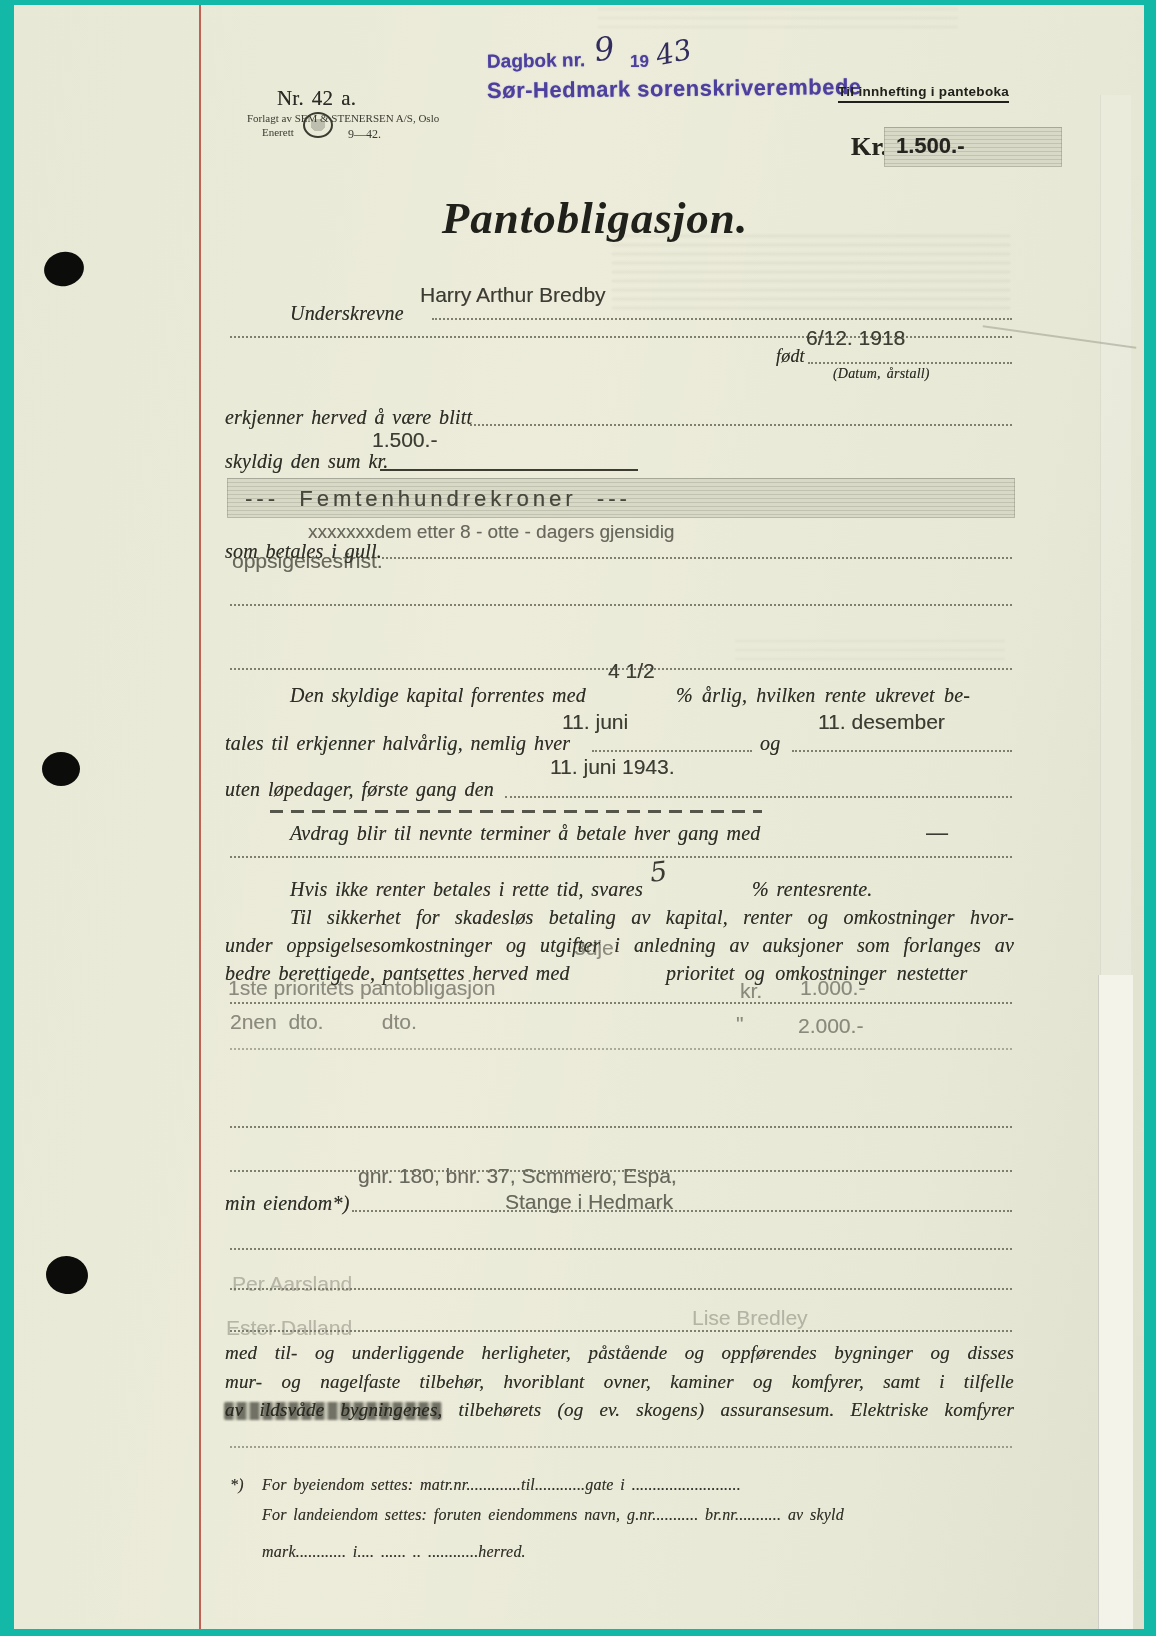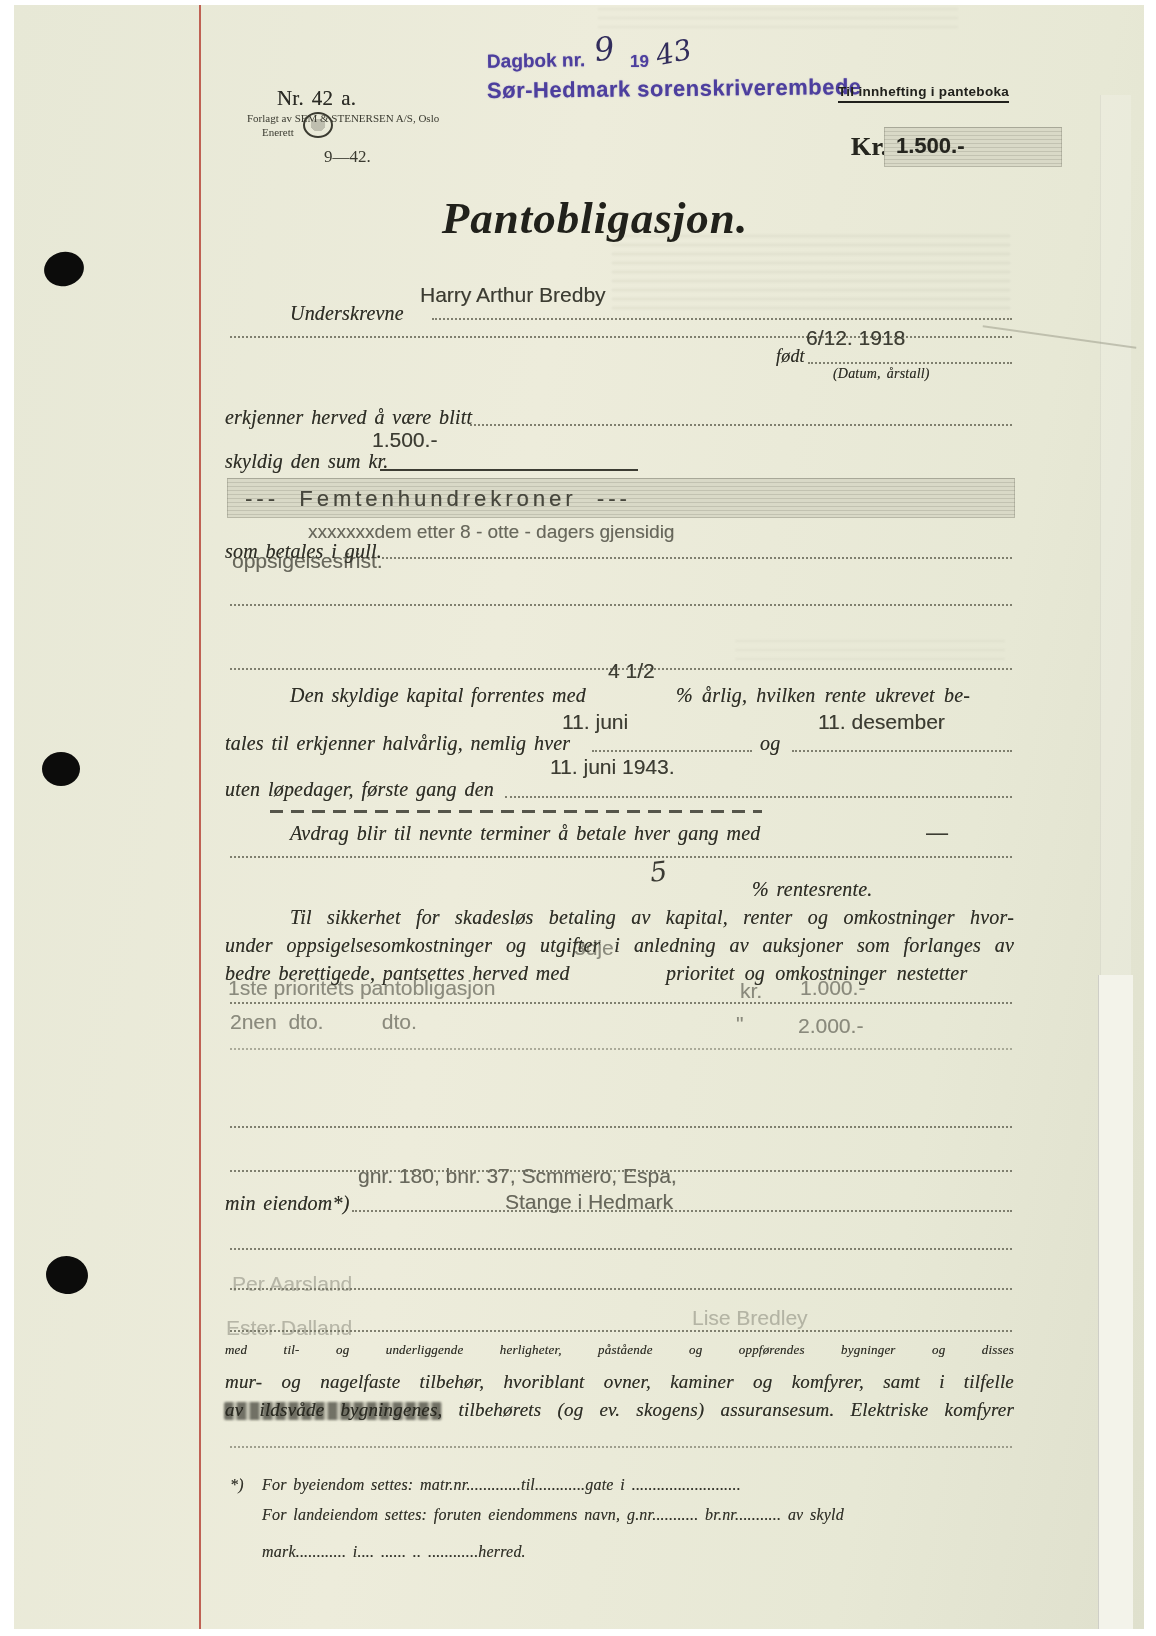--- a/index.html
+++ b/index.html
@@ -1,16 +1,16 @@
 <!DOCTYPE html>
 <html><head>
 <meta charset="utf-8">
 <style>
   html,body{margin:0;padding:0;background:#0a0a09;}
-  #page{position:relative;width:1156px;height:1636px;background:#ffffff;overflow:hidden;
+  #page{position:relative;width:1156px;height:1636px;background:#14b8a6;overflow:hidden;
         font-family:"Liberation Serif",serif;}
   .paper{position:absolute;left:14px;top:5px;width:1130px;height:1624px;
          background:linear-gradient(100deg,#e7e8d6 0%,#edecdb 42%,#e7e8d5 78%,#dfe0cd 100%);}
   .lbl{position:absolute;font-style:italic;font-size:20px;color:#2e2e26;white-space:nowrap;
        word-spacing:2.5px;letter-spacing:.2px;text-shadow:0 0 .4px rgba(46,46,38,.55);}
   .lbl-sm{font-size:14px;}
   .fn{font-size:16px;color:#33332a;}
   .lbl-just{white-space:normal;text-align:justify;text-align-last:justify;display:block;}
   .roman{font-style:normal;text-align:right;}
   .typed{position:absolute;font-family:Liberation Sans, sans-serif;
@@ -73,21 +73,21 @@
   <div class="hand" style="left:594px;top:30px;font-size:32px;transform:rotate(-8deg);">9</div>
   <div class="stamp" style="left:630px;top:52px;font-size:17px;">19</div>
   <div class="hand" style="left:656px;top:36px;font-size:28px;transform:rotate(-12deg);">43</div>
   <div class="stamp" style="left:487px;top:76px;font-size:22px;transform:rotate(-.6deg);letter-spacing:.5px;">Sør-Hedmark sorenskriverembede</div>
   <div class="binding" style="left:838px;top:84px;">Til innhefting i panteboka</div>
 
   <div class="lbl roman" style="left:277px;top:86px;font-size:21px;color:#2b2b25;">Nr. 42 a.</div>
   <div class="pub" style="left:247px;top:112px;">Forlagt av SEM &amp; STENERSEN A/S, Oslo</div>
   <div class="pub" style="left:262px;top:126px;">Enerett</div>
   <div class="logo" style="left:303px;top:112px;"></div>
-  <div class="pub" style="left:324px;top:127px;font-size:17px;margin-top:20px;">9—42.</div>
+  <div class="pub" style="left:348px;top:127px;font-size:12px;">9—42.</div>
 
   <div class="lbl roman b" style="left:851px;top:132px;font-size:26px;color:#26261f;">Kr.</div>
   <div class="hatch" style="left:884px;top:127px;width:178px;height:40px;"></div>
   <div class="typed b" style="left:896px;top:133px;font-size:22px;color:#25251f;">1.500.-</div>
 
   <div class="title" style="left:185px;top:192px;width:820px;">Pantobligasjon.</div>
 
   <div class="typed" style="left:420px;top:283px;">Harry Arthur Bredby</div>
   <div class="lbl" style="left:290px;top:302px;">Underskrevne</div>
   <div class="dot" style="left:432px;top:318px;width:580px;"></div>
@@ -129,20 +129,21 @@
 
   <div class="typed" style="left:550px;top:755px;">11. juni 1943.</div>
   <div class="lbl" style="left:225px;top:778px;">uten løpedager, første gang den</div>
   <div class="dot" style="left:505px;top:796px;width:507px;"></div>
 
   <div class="dashline" style="left:270px;top:810px;width:492px;"></div>
   <div class="lbl" style="left:290px;top:822px;">Avdrag blir til nevnte terminer å betale hver gang med</div>
   <div class="typed" style="left:926px;top:820px;font-size:22px;">—</div>
   <div class="dot" style="left:230px;top:856px;width:782px;"></div>
 
+  <div class="lbl" style="left:290px;top:878px;">Hvis ikke renter betales i rette tid, svares</div>
   <div class="hand" style="left:650px;top:856px;font-size:27px;color:#3a3a33;transform:rotate(-6deg);">5</div>
   <div class="lbl" style="left:752px;top:878px;">% rentesrente.</div>
 
   <div class="lbl lbl-just" style="left:290px;top:906px;width:724px;">Til sikkerhet for skadesløs betaling av kapital, renter og omkostninger hvor-</div>
   <div class="lbl lbl-just" style="left:225px;top:934px;width:789px;">under oppsigelsesomkostninger og utgifter i anledning av auksjoner som forlanges av</div>
   <div class="typed t-lt" style="left:574px;top:936px;">3dje</div>
   <div class="lbl" style="left:225px;top:962px;">bedre berettigede, pantsettes herved med</div>
   <div class="lbl" style="left:666px;top:962px;word-spacing:5px;">prioritet og omkostninger nestetter</div>
 
   <div class="typed t-lt" style="left:228px;top:976px;">1ste prioritets pantobligasjon</div>
@@ -163,21 +164,21 @@
   <div class="dot" style="left:352px;top:1210px;width:660px;"></div>
 
   <div class="dot" style="left:230px;top:1248px;width:782px;"></div>
 
   <div class="typed t-ft" style="left:232px;top:1272px;">Per Aarsland</div>
   <div class="dot" style="left:230px;top:1288px;width:782px;"></div>
   <div class="typed t-ft" style="left:692px;top:1306px;">Lise Bredley</div>
   <div class="typed t-ft" style="left:226px;top:1316px;">Ester Dalland</div>
   <div class="dot" style="left:230px;top:1330px;width:782px;"></div>
 
-  <div class="lbl lbl-just" style="left:225px;top:1342px;width:789px;font-size:13px;">med til- og underliggende herligheter, påstående og oppførendes bygninger og disses</div>
+  <div class="lbl lbl-just" style="left:225px;top:1342px;width:789px;font-size:19px;">med til- og underliggende herligheter, påstående og oppførendes bygninger og disses</div>
   <div class="lbl lbl-just" style="left:225px;top:1371px;width:789px;font-size:19px;">mur- og nagelfaste tilbehør, hvoriblant ovner, kaminer og komfyrer, samt i tilfelle</div>
   <div class="lbl lbl-just" style="left:225px;top:1399px;width:789px;font-size:19px;">av ildsvåde bygningenes, tilbehørets (og ev. skogens) assuransesum. Elektriske komfyrer</div>
   <div class="smudge" style="left:224px;top:1402px;width:218px;height:18px;"></div>
 
   <div class="dot" style="left:230px;top:1446px;width:782px;opacity:.6;"></div>
 
   <div class="lbl fn" style="left:230px;top:1476px;">*)</div>
   <div class="lbl fn" style="left:262px;top:1476px;">For byeiendom settes: matr.nr.............til............gate i ..........................</div>
   <div class="lbl fn" style="left:262px;top:1506px;">For landeiendom settes: foruten eiendommens navn, g.nr........... br.nr........... av skyld</div>
   <div class="lbl fn" style="left:262px;top:1543px;">mark............ i.... ...... .. ............herred.</div>

